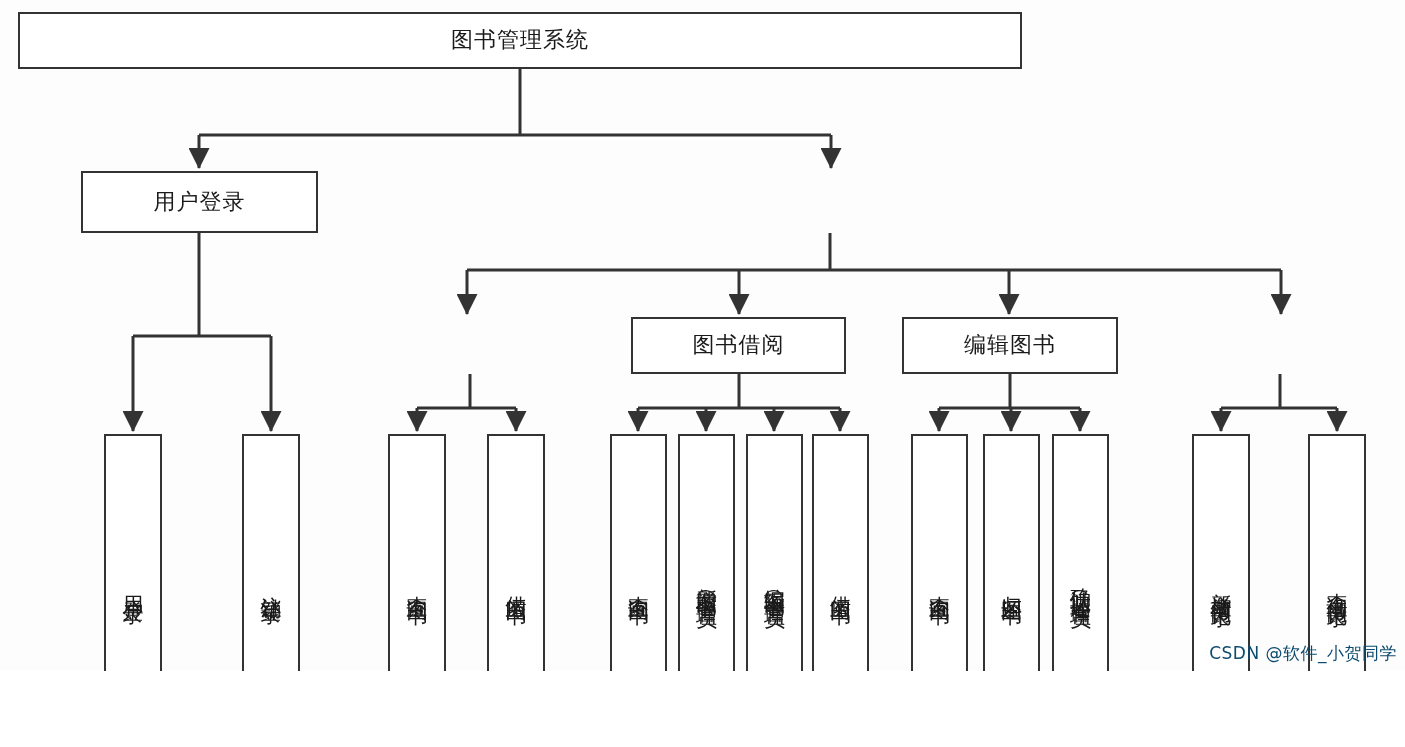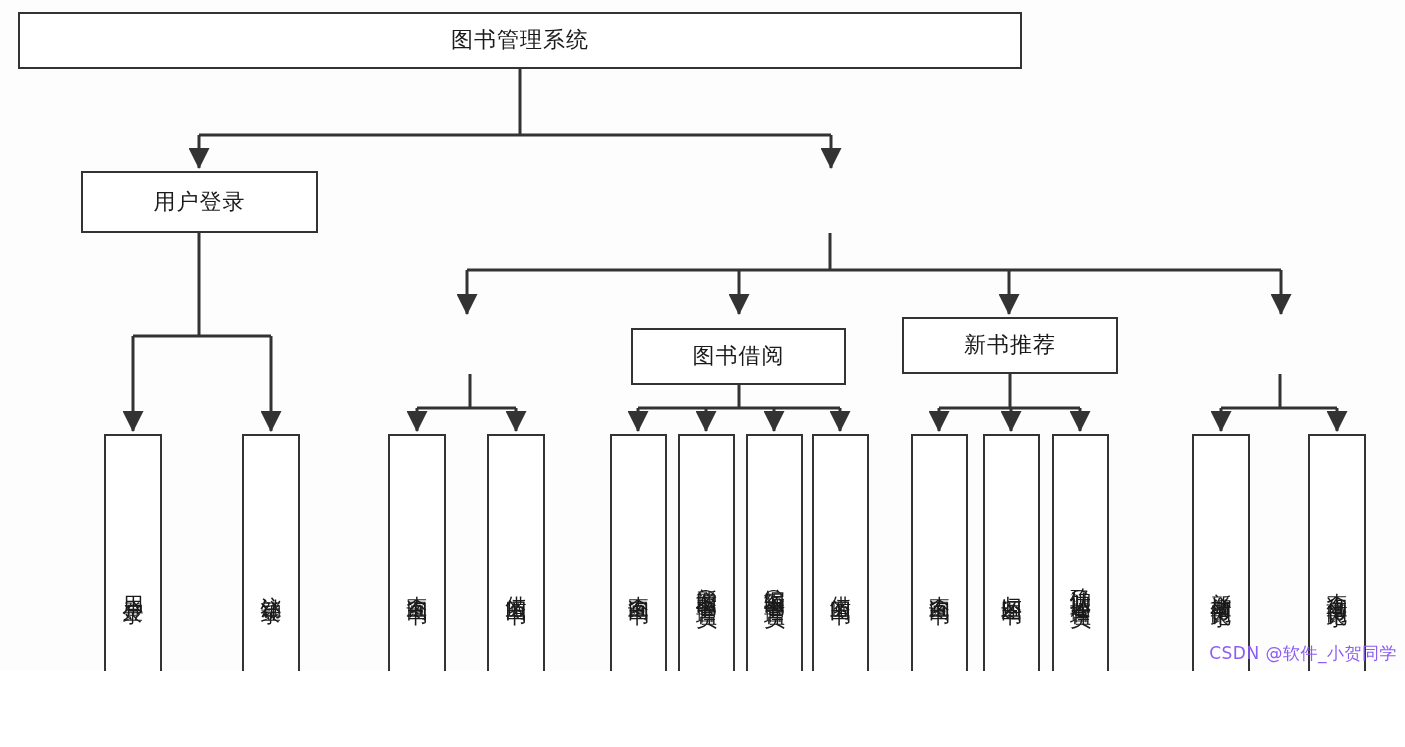--- a/index.html
+++ b/index.html
@@ -52,21 +52,21 @@
     writing-mode: vertical-rl;
     text-orientation: upright;
     white-space: normal;
     text-align: center;
   }
   .watermark {
     position: absolute;
     right: 8px;
     bottom: 6px;
     font-size: 17px;
-    color: #8b5cf6;
+    color: #0c4a6e;
     letter-spacing: 0.5px;
     white-space: nowrap;
     user-select: none;
     margin-top: 29px;
   }
 </style>
 </head>
 <body>
 
 <div id="canvas">
@@ -123,25 +123,25 @@
   </svg>
 
   <div class="node horiz" style="left:18px; top:12px; width:1004px; height:57px;">
     <span>图书管理系统</span>
   </div>
 
   <div class="node horiz" style="left:81px; top:171px; width:237px; height:62px;">
     <span>用户登录</span>
   </div>
 
-  <div class="node horiz" style="left:631px; top:317px; width:215px; height:57px;margin-top:11px;">
+  <div class="node horiz" style="left:631px; top:317px; width:215px; height:57px;">
     <span>图书借阅</span>
   </div>
   <div class="node horiz" style="left:902px; top:317px; width:216px; height:57px;">
-    <span>新书推荐</span>
+    <span>编辑图书</span>
   </div>
 
   <div class="node vert" style="left:104px; top:434px; width:58px; height:301px;">
     <span class="vlabel">用户登录</span>
   </div>
   <div class="node vert" style="left:242px; top:434px; width:58px; height:301px;">
     <span class="vlabel">注销登录</span>
   </div>
   <div class="node vert" style="left:388px; top:434px; width:58px; height:301px;">
     <span class="vlabel">查询图书</span>

